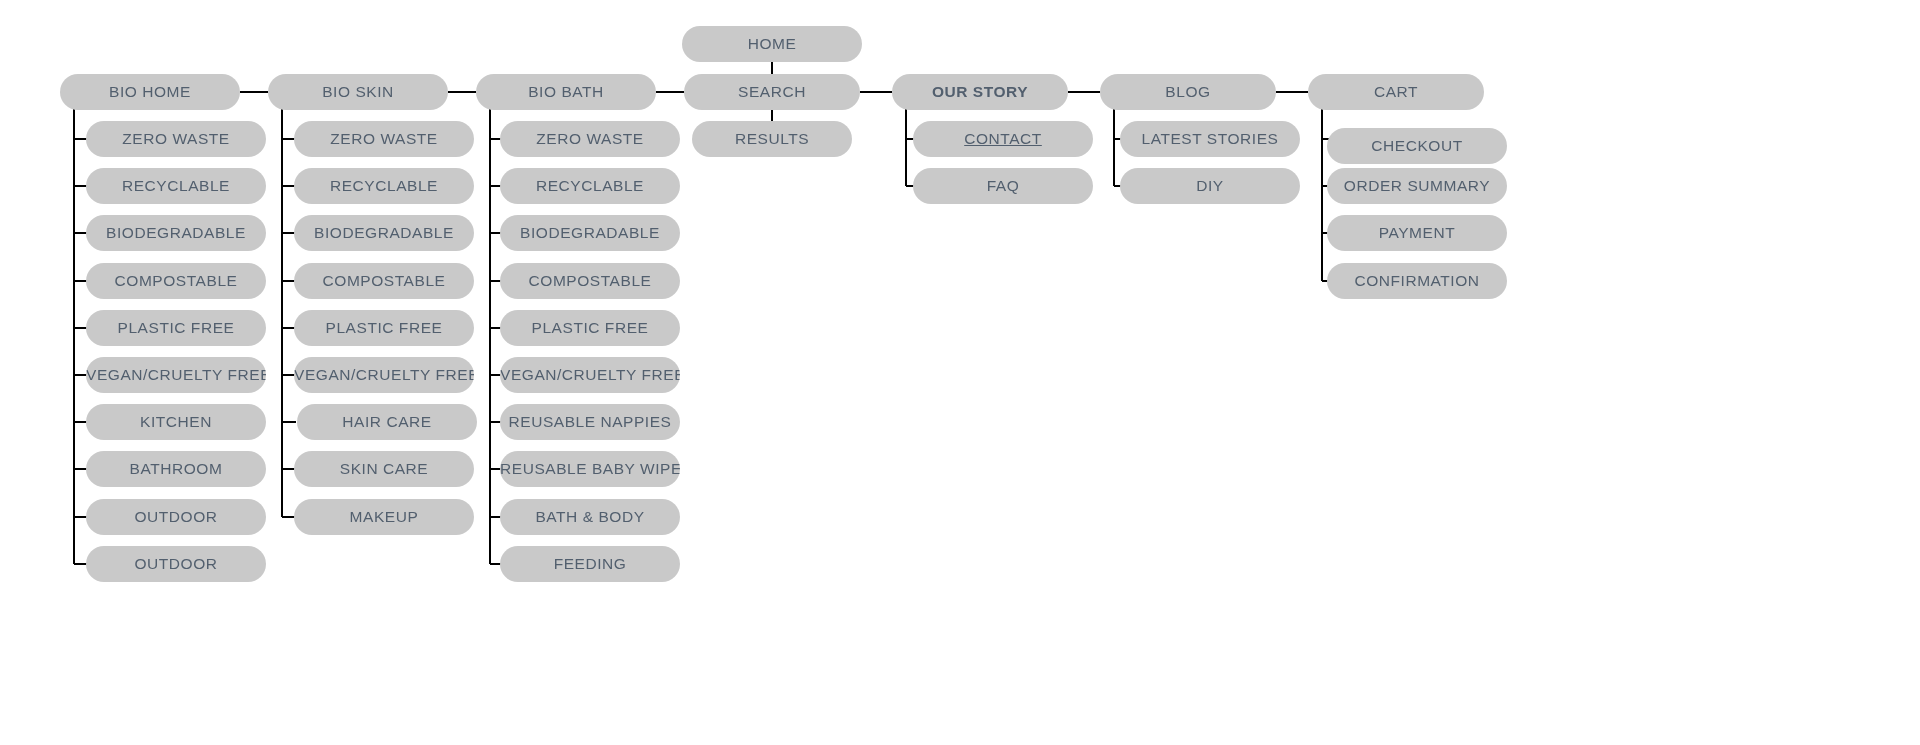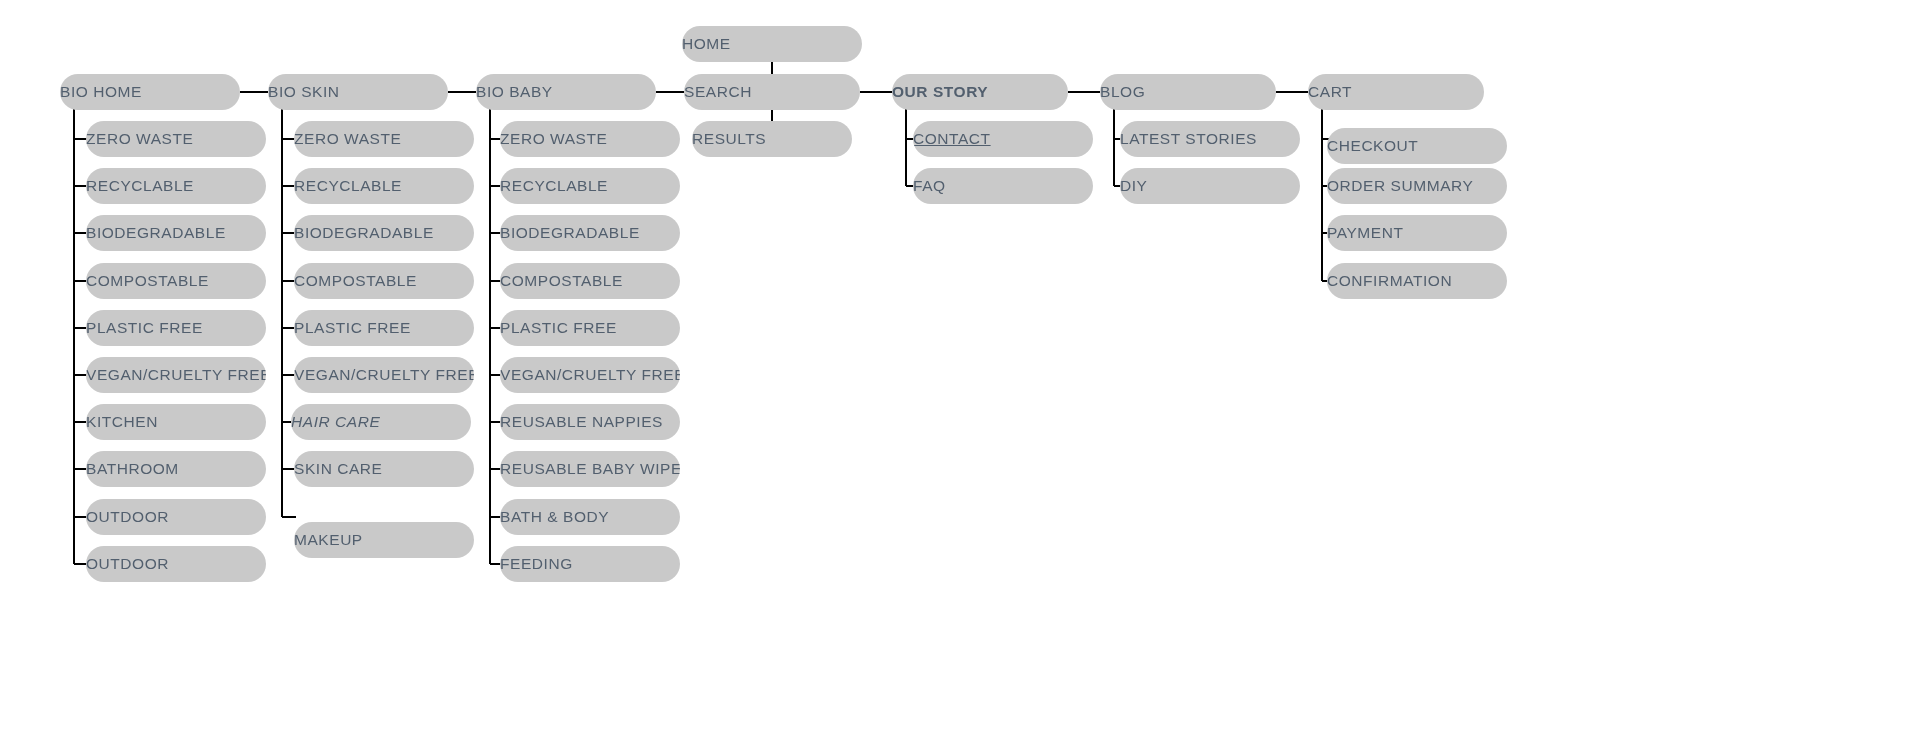--- a/index.html
+++ b/index.html
@@ -34,20 +34,21 @@
   .pill {
     position: absolute;
     box-sizing: border-box;
     height: 36px;
     line-height: 36px;
     border-radius: 18px;
     background: #c9c9c9;
     color: #525f6e;
     font-size: 15.5px;
     letter-spacing: 0.55px;
+    text-align: center;
     white-space: nowrap;
     overflow: hidden;
     font-weight: 400;
   }
 
   .pill.root { }
   .pill.child { }
 </style>
 </head>
 <body>
@@ -119,24 +120,24 @@
       <div class="pill child" style="left: 86px; top: 451.4px; width: 180px;">BATHROOM</div>
       <div class="pill child" style="left: 86px; top: 498.6px; width: 180px;">OUTDOOR</div>
       <div class="pill child" style="left: 86px; top: 545.8px; width: 180px;">OUTDOOR</div>
       <div class="pill root" style="left: 268px; top: 74px; width: 180px;">BIO SKIN</div>
       <div class="pill child" style="left: 294px; top: 121px; width: 180px;">ZERO WASTE</div>
       <div class="pill child" style="left: 294px; top: 168.2px; width: 180px;">RECYCLABLE</div>
       <div class="pill child" style="left: 294px; top: 215.4px; width: 180px;">BIODEGRADABLE</div>
       <div class="pill child" style="left: 294px; top: 262.6px; width: 180px;">COMPOSTABLE</div>
       <div class="pill child" style="left: 294px; top: 309.8px; width: 180px;">PLASTIC FREE</div>
       <div class="pill child" style="left: 294px; top: 357px; width: 180px;">VEGAN/CRUELTY FREE</div>
-      <div class="pill child" style="left: 291px; top: 404.2px; width: 180px; font-style: italic;">HAIR CARE</div>
+      <div class="pill child" style="left: 297px; top: 404.2px; width: 180px;">HAIR CARE</div>
       <div class="pill child" style="left: 294px; top: 451.4px; width: 180px;">SKIN CARE</div>
-      <div class="pill child" style="left: 294px; top: 498.6px; width: 180px; margin-top: 23px;">MAKEUP</div>
-      <div class="pill root" style="left: 476px; top: 74px; width: 180px;">BIO BABY</div>
+      <div class="pill child" style="left: 294px; top: 498.6px; width: 180px;">MAKEUP</div>
+      <div class="pill root" style="left: 476px; top: 74px; width: 180px;">BIO BATH</div>
       <div class="pill child" style="left: 500px; top: 121px; width: 180px;">ZERO WASTE</div>
       <div class="pill child" style="left: 500px; top: 168.2px; width: 180px;">RECYCLABLE</div>
       <div class="pill child" style="left: 500px; top: 215.4px; width: 180px;">BIODEGRADABLE</div>
       <div class="pill child" style="left: 500px; top: 262.6px; width: 180px;">COMPOSTABLE</div>
       <div class="pill child" style="left: 500px; top: 309.8px; width: 180px;">PLASTIC FREE</div>
       <div class="pill child" style="left: 500px; top: 357px; width: 180px;">VEGAN/CRUELTY FREE</div>
       <div class="pill child" style="left: 500px; top: 404.2px; width: 180px;">REUSABLE NAPPIES</div>
       <div class="pill child" style="left: 500px; top: 451.4px; width: 180px;">REUSABLE BABY WIPES</div>
       <div class="pill child" style="left: 500px; top: 498.6px; width: 180px;">BATH &amp; BODY</div>
       <div class="pill child" style="left: 500px; top: 545.8px; width: 180px;">FEEDING</div>

